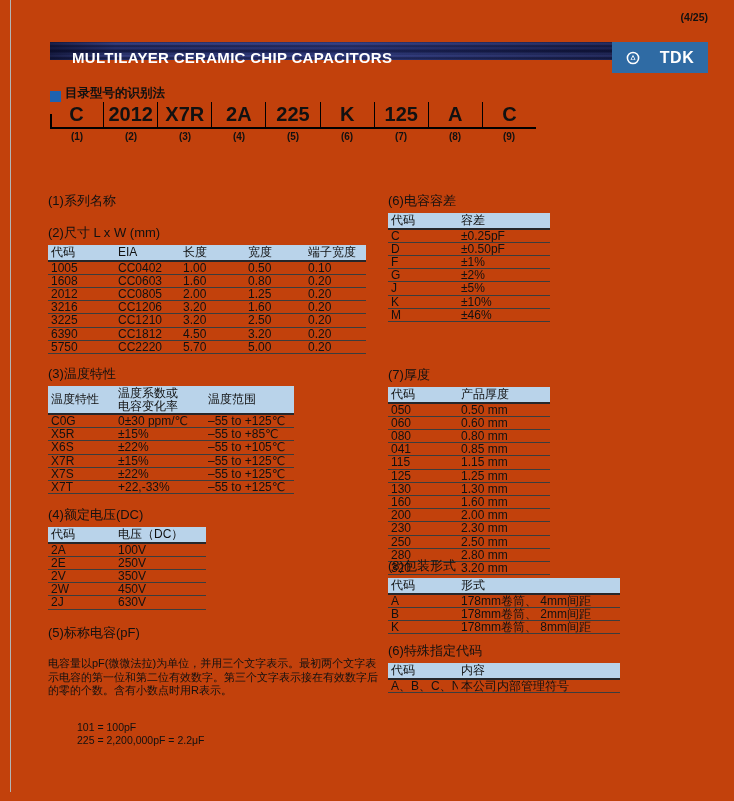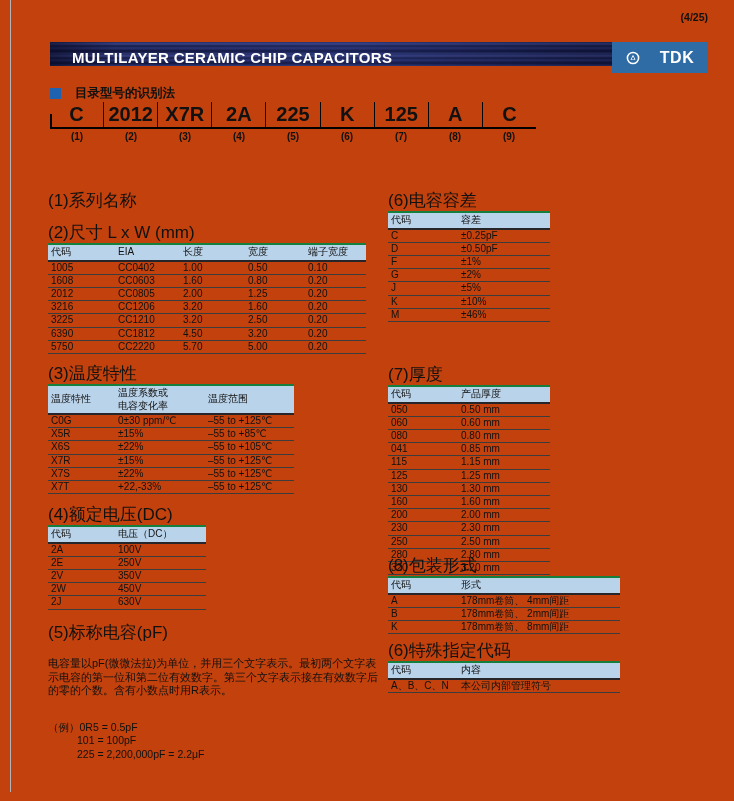--- a/index.html
+++ b/index.html
@@ -6,47 +6,47 @@
   html,body { background:#ffffff; }
   body { width:734px; height:801px; position:relative; font-family:"Liberation Sans","DejaVu Sans",sans-serif; color:var(--text,#111); }
 
   .page { position:absolute; inset:0; width:734px; height:801px; background:#c2410c; overflow:hidden; }
   .page-edge { position:absolute; left:10px; top:0; width:1px; height:792px; background:#b4b4b4; }
 
   .page-num { position:absolute; top:11px; right:26px; font-size:10.5px; font-weight:bold; color:#111; }
 
   
   .title-bar {
-    position:absolute; left:50px; top:42px; width:658px; height:24px;
+    position:absolute; left:50px; top:42px; width:658px; height:18px;
     background-image:
       linear-gradient(90deg, rgba(4,6,28,.55) 0%, rgba(4,6,28,0) 10%, rgba(60,80,170,.18) 45%, rgba(4,6,28,.25) 80%, rgba(4,6,28,.45) 100%),
       repeating-linear-gradient(180deg, #232a5e 0px, #3a4386 2px, #151a42 4px, #2a3370 6px, #0f1338 9px, #2e3874 12px);
     background-color:var(--bar_navy,#1B2153);
   }
   .bar-title { position:absolute; left:22px; top:0; line-height:31px; font-size:15px; font-weight:bold; color:#fff; letter-spacing:.3px; white-space:nowrap; }
   .logo-block { position:absolute; right:0; top:0; width:96px; height:31px; background:var(--logo_bg,#2F6BA4); display:flex; align-items:center; justify-content:center; gap:20px; }
   .logo-emblem { width:14px; height:14px; display:block; }
   .logo-text { font-size:16px; font-weight:bold; color:#fff; letter-spacing:.5px; line-height:14px; }
 
   
-  .heading { position:absolute; left:50px; top:85px; display:flex; align-items:center; gap:14px; font-size:12.5px; font-weight:bold; color:#111; }
+  .heading { position:absolute; left:50px; top:85px; display:flex; align-items:flex-end; gap:4px; font-size:12.5px; font-weight:bold; color:#111; }
   .heading-bullet { display:inline-block; width:11px; height:11px; background:var(--accent_blue,#1E62B0); }
 
   
   .pn-row { position:absolute; left:50px; top:102px; width:486px; display:flex; border-bottom:2px solid #000; }
   .pn-row::before { content:""; position:absolute; left:0; bottom:0; width:2px; height:13px; background:#000; }
   .pn-cell { flex:1 1 0; text-align:center; font-size:20px; font-weight:bold; line-height:25px; border-left:1.5px solid #000; }
   .pn-cell:first-child { border-left:none; }
   .pn-labels { position:absolute; left:50px; top:131px; width:486px; display:flex; }
   .pn-label { flex:1 1 0; text-align:center; font-size:10px; font-weight:bold; }
 
   
   .sec { position:absolute; }
-  .sec-title { font-size:17px; line-height:14px; color:#111; white-space:nowrap; }
-  .tbl { margin-top:3px; border-collapse:collapse; table-layout:fixed; font-size:10px; color:#111; border-top:2px solid #15803d; }
+  .sec-title { font-size:13px; line-height:14px; color:#111; white-space:nowrap; }
+  .tbl { margin-top:3px; border-collapse:collapse; table-layout:fixed; font-size:12px; color:#111; border-top:2px solid #c2410c; }
   .tbl th { background:var(--table_header_bg,#B9D3EA); text-align:left; font-weight:normal; line-height:12.5px; padding:1px 3px; border-bottom:2px solid #26262a; white-space:pre-line; }
   .tbl td { line-height:12.2px; padding:0 3px; border-bottom:1px solid #3c3c3c; white-space:nowrap; overflow:hidden; }
 
   #s1 { left:48px; top:194px; }
   #s2 { left:48px; top:226px; }
   #s3 { left:48px; top:367px; }
   #s4 { left:48px; top:508px; }
   #s5 { left:48px; top:626px; width:338px; }
   #s6 { left:388px; top:194px; }
   #s7 { left:388px; top:340px;margin-top:28px; }
@@ -268,21 +268,20 @@
             <td>630V</td>
           </tr>
         </tbody>
     </table>
   </section>
 
   <section class="sec" id="s5">
     <div class="sec-title">(5)标称电容(pF)</div>
     <div class="body-text">电容量以pF(微微法拉)为单位，并用三个文字表示。最初两个文字表示电容的第一位和第二位有效数字。第三个文字表示接在有效数字后的零的个数。含有小数点时用R表示。</div>
     <div class="examples">
-      <div class="ex-line">（例）0R5 = 0.5pF</div>
       <div class="ex-line indent">101 = 100pF</div>
       <div class="ex-line indent">225 = 2,200,000pF = 2.2μF</div>
     </div>
   </section>
 
   <section class="sec" id="s6">
     <div class="sec-title">(6)电容容差</div>
     <table class="tbl" style="width:162px">
       <colgroup>
           <col style="width:70px">

